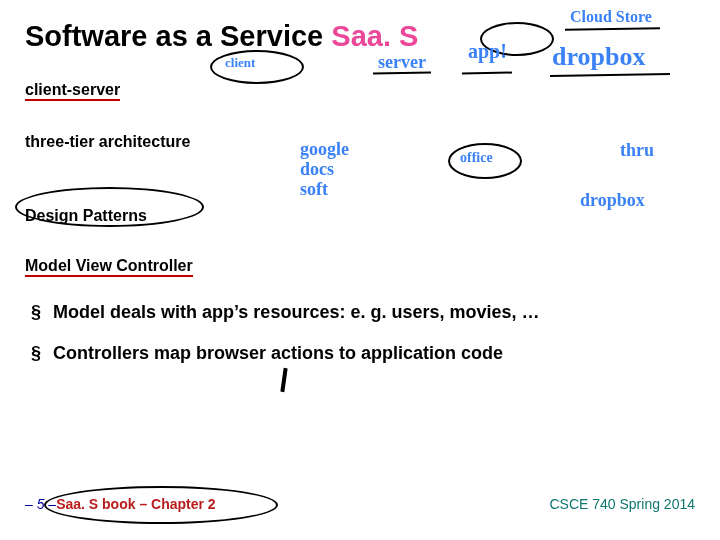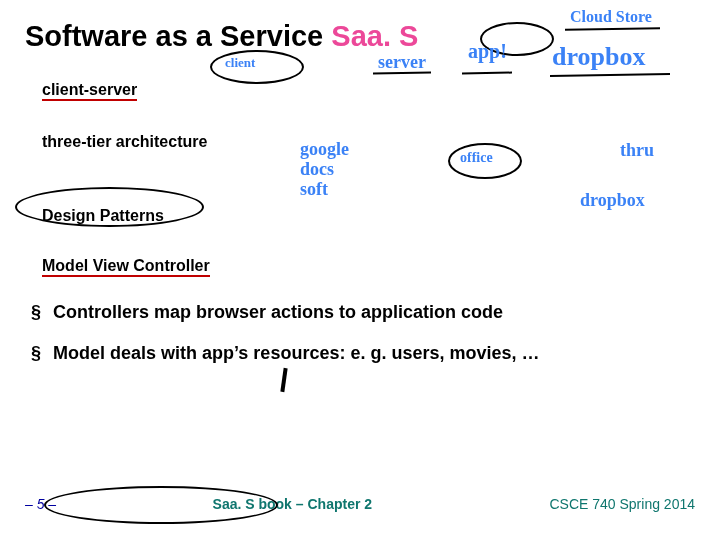--- a/index.html
+++ b/index.html
@@ -16,21 +16,21 @@
   .title {
     font-size: 29px;
     font-weight: bold;
     margin-bottom: 18px;
     position: relative;
   }
   .title .red-abbr { color: #ec4899; }
   .subhead {
     font-size: 16px;
     font-weight: bold;
-    margin: 10px 17px;
+    margin: 10px 0;
     display: inline-block;
     position: relative;
   }
   .subhead.ul-red { border-bottom: 2px solid #c00000; }
   .bullets {
     margin: 14px 0 0 0;
     padding: 0;
     list-style: none;
   }
   .bullets li {
@@ -50,21 +50,21 @@
     position: absolute;
     bottom: 28px;
     left: 25px;
     right: 25px;
     display: flex;
     align-items: flex-end;
     justify-content: space-between;
     font-size: 14px;
   }
   .footer .page { color: #0000a0; font-style: italic; }
-  .footer .book { font-weight: bold; color: #0f766e; text-align: center; flex: 1; }
+  .footer .book { font-weight: bold; color: #b91c1c; text-align: left; flex: 1; }
   .footer .course { color: #0f766e; white-space: nowrap; margin-left: 21px; }
   
   .hand {
     font-family: "Comic Sans MS", "Segoe Script", cursive;
     font-weight: bold;
     position: absolute;
     color: #3b82f6;
   }
   .oval {
     position: absolute;
@@ -110,22 +110,22 @@
 <div class="hand" style="left:580px; top:190px; font-size:18px;">dropbox</div>
 
 <div style="margin-top:36px; position:relative;">
   <span class="subhead">Design Patterns</span>
   <div class="oval" style="left:-10px; top:-10px; width:185px; height:36px;"></div>
 </div>
 
 <div style="margin-top:12px;"><span class="subhead ul-red">Model View Controller</span></div>
 
 <ul class="bullets">
+  <li>Model deals with app’s resources: e. g. users, movies, …</li>
   <li>Controllers map browser actions to application code</li>
-  <li>Model deals with app’s resources: e. g. users, movies, …</li>
 </ul>
 
 <div style="position:absolute; left:282px; top:368px; width:4px; height:24px; background:#000; transform:rotate(8deg);"></div>
 
 <div class="footer">
   <span class="page">– 5 –</span>
   <span class="book" style="position:relative;">
     <span>Saa. S book – Chapter 2</span>
     <span class="oval" style="left:-12px; top:-10px; width:230px; height:34px;"></span>
   </span>

